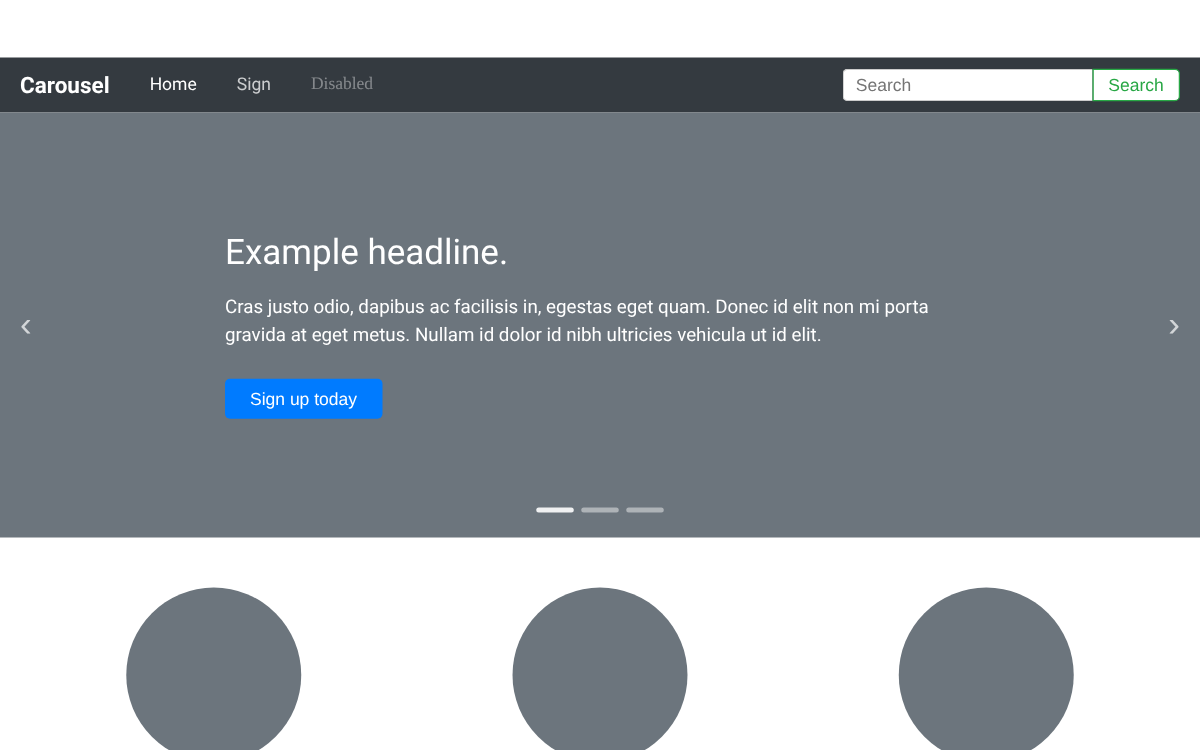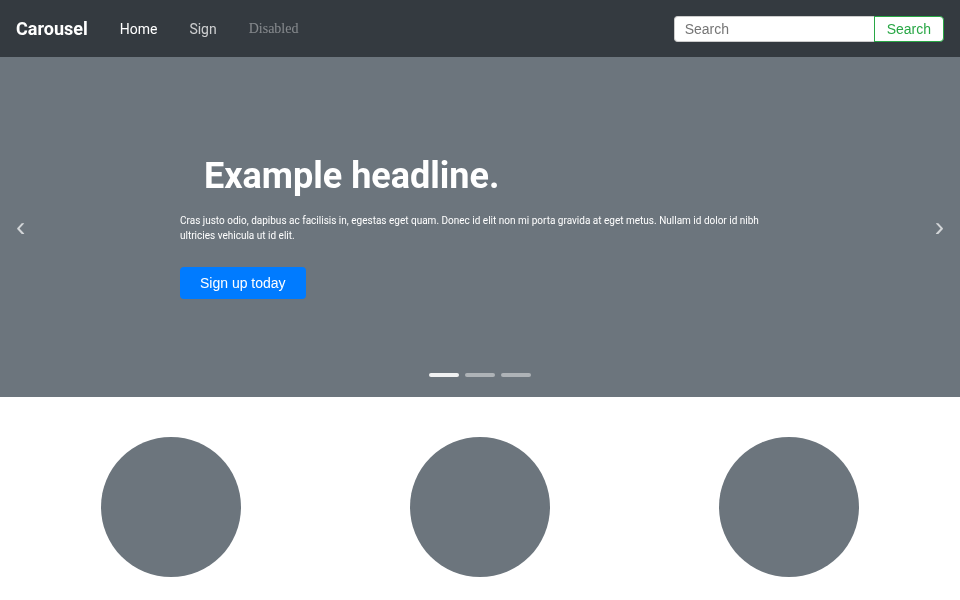--- a/index.html
+++ b/index.html
@@ -1,25 +1,26 @@
 <!DOCTYPE html>
 <html><head>
   <meta charset="utf-8">
   <style>
     * { margin: 0; padding: 0; box-sizing: border-box; }
     body { font-family: -apple-system, BlinkMacSystemFont, "Segoe UI", Roboto, "Helvetica Neue", Arial, sans-serif; background: #fff; }
 
     
     .navbar {
       background: #343a40;
-      height: 57px;
+      height: 44px;
       display: flex;
       align-items: center;
       padding: 0 16px;
       gap: 16px;
+      margin-top: 46px;
     }
     .navbar-brand {
       color: #fff;
       font-weight: bold;
       font-size: 18px;
       text-decoration: none;
       margin-right: 8px;
     }
     .nav-link {
       color: rgba(255,255,255,0.75);
@@ -65,27 +66,26 @@
       justify-content: center;
       overflow: hidden;
     }
     .carousel-content {
       max-width: 760px;
       width: 100%;
       padding: 0 80px;
       color: #fff;
     }
     .carousel-content h1 {
-      font-size: 36px;
-      font-weight: 700;
+      font-size: 28px;
+      font-weight: 400;
       margin-bottom: 16px;
-      margin-left: 24px;
     }
     .carousel-content p {
-      font-size: 10px;
+      font-size: 15px;
       line-height: 1.5;
       margin-bottom: 24px;
       max-width: 680px;
     }
     .carousel-content .btn-primary {
       background: #007bff;
       color: #fff;
       border: none;
       padding: 8px 20px;
       font-size: 14px;

